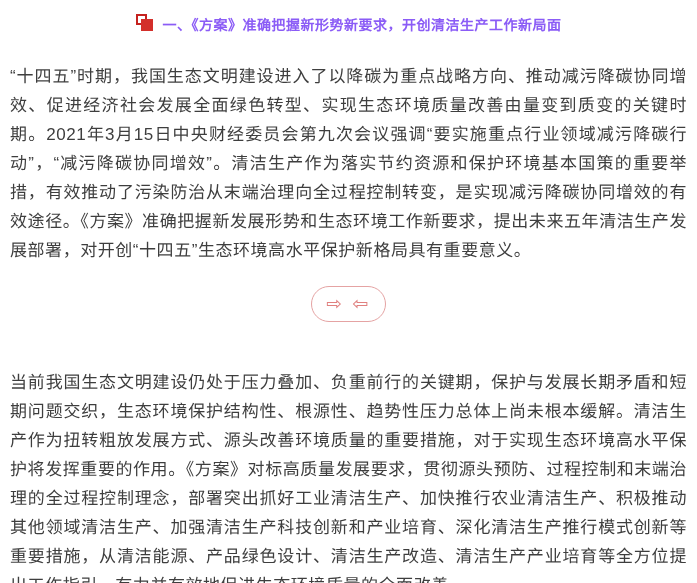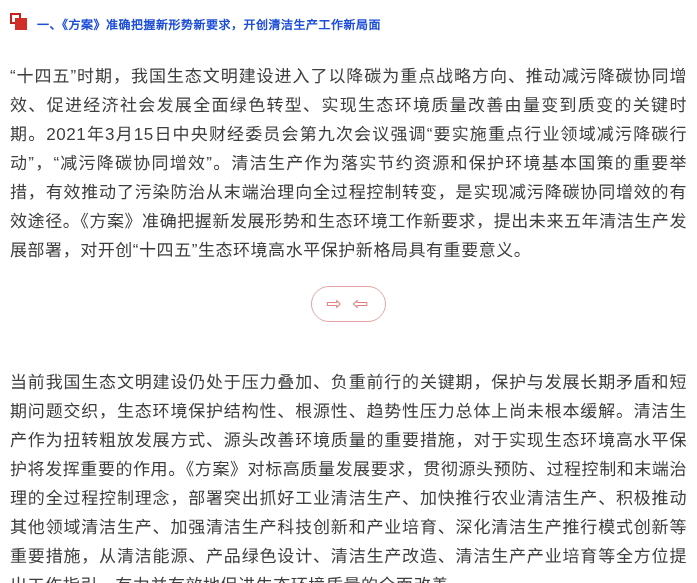--- a/index.html
+++ b/index.html
@@ -16,23 +16,24 @@
   .page {
     width: 697px;
     height: 583px;
     background: #ffffff;
     box-sizing: border-box;
     padding: 0 10px;
   }
   
   .article-title {
     margin-top: 13px;
-    font-size: 12px;
+    text-align: center;
+    font-size: 14px;
     font-weight: bold;
-    color: #1d4ed8;
+    color: #8b5cf6;
     letter-spacing: 0.5px;
     line-height: 24px;
     white-space: nowrap;
   }
   .layers-icon {
     position: relative;
     display: inline-block;
     width: 19px;
     height: 19px;
     margin-right: 8px;

